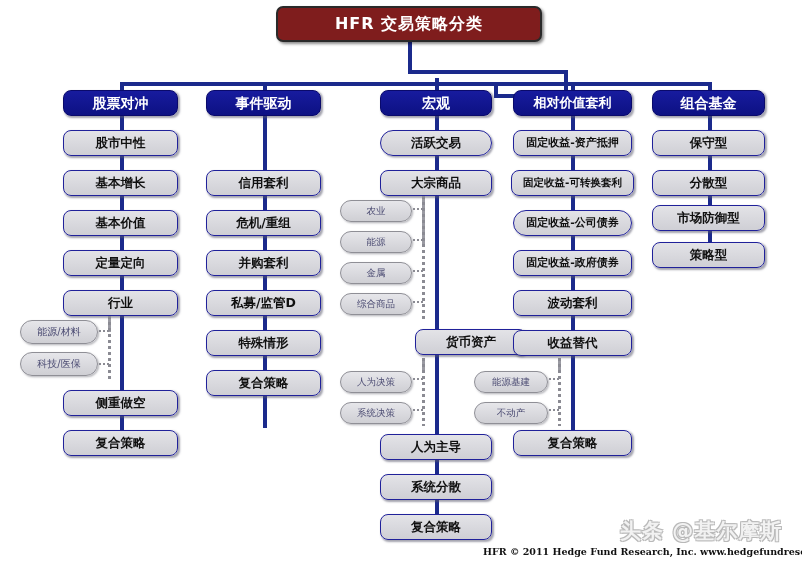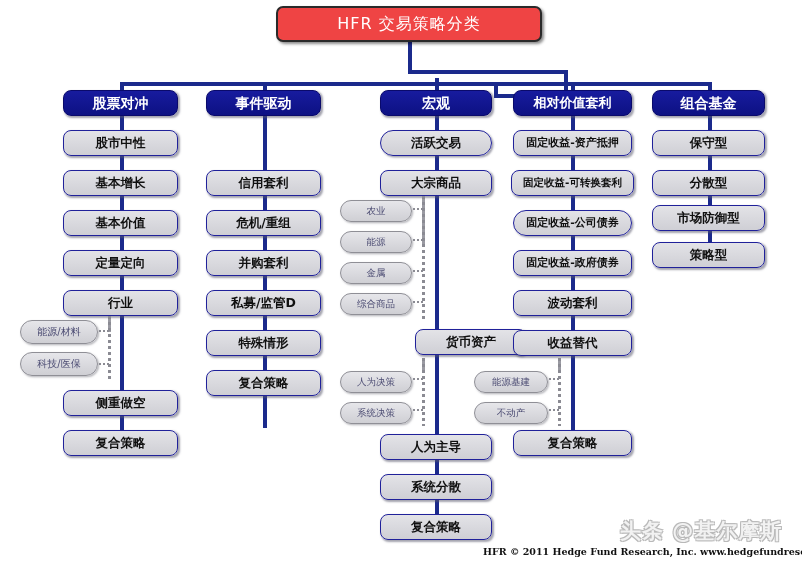--- a/index.html
+++ b/index.html
@@ -13,26 +13,26 @@
   #stage{position:relative;width:802px;height:564px;}
 
   
   .ln{position:absolute;background:#1b2a8c;}
   .ln.v{width:4px;}
   .ln.h{height:4px;}
 
   
   .title-box{
     position:absolute;
-    background:#ef4444;
+    background:#7f1d1d;
     border:2px solid #2a2a2a;
     border-radius:7px;
     box-shadow:2px 2px 3px rgba(0,0,0,.45);
     display:flex;align-items:center;justify-content:center;
-    color:#ffffff;font-weight:normal;letter-spacing:1px;
+    color:#ffffff;font-weight:bold;letter-spacing:1px;
   }
 
   
   .node{
     position:absolute;
     display:flex;align-items:center;justify-content:center;
     border:1.6px solid #20219a;
     border-radius:8px;
     box-sizing:border-box;
     text-align:center;

